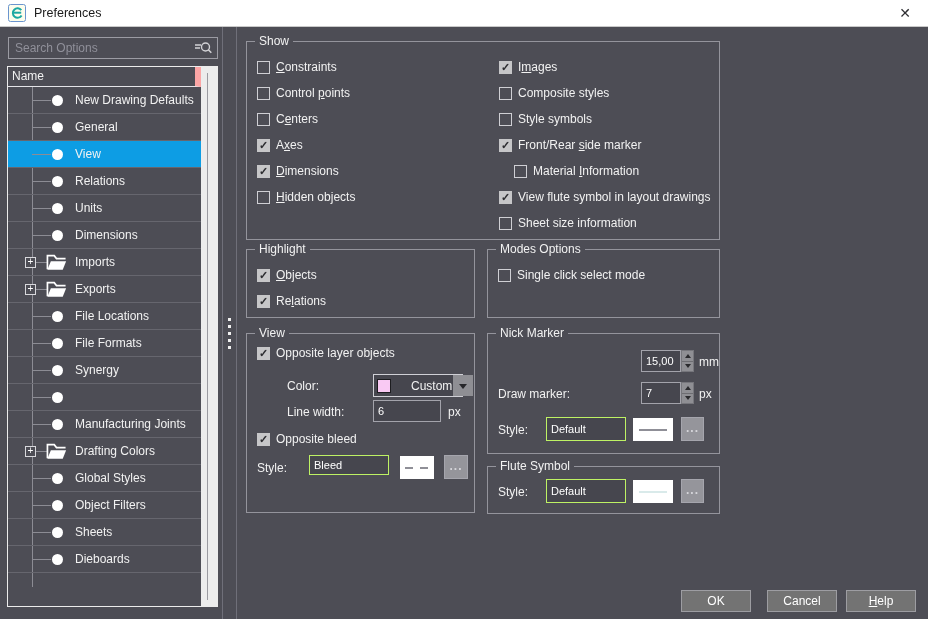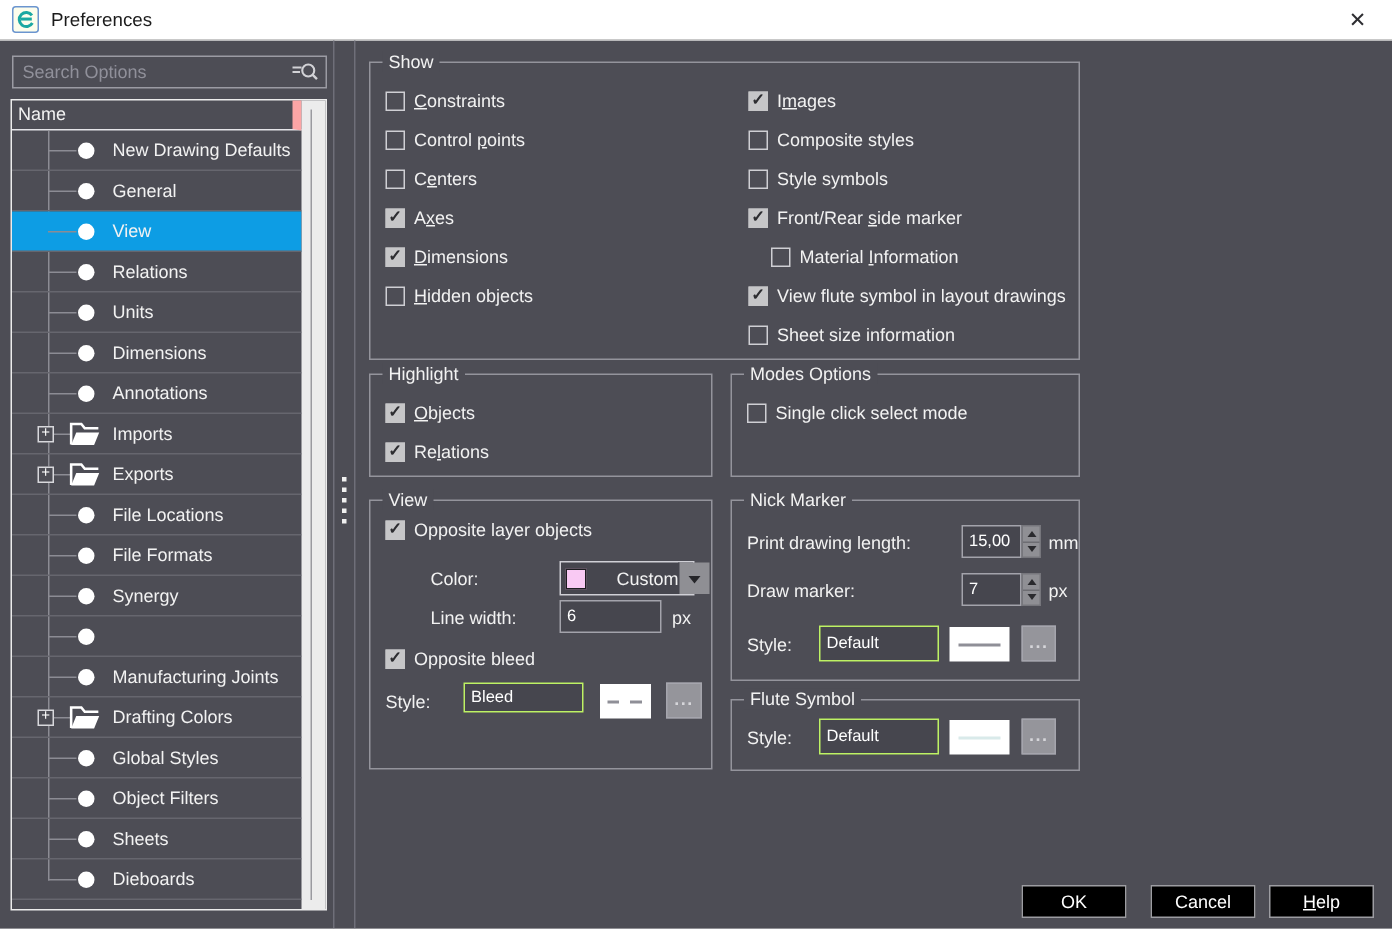--- a/index.html
+++ b/index.html
@@ -62,21 +62,21 @@
   .spin span + span { border-top:1px solid #6d6d72; }
   .spin .up::after { content:''; position:absolute; left:50%; top:50%; margin:-2px 0 0 -3px; border-left:3px solid transparent; border-right:3px solid transparent; border-bottom:4px solid #2a2a2e; }
   .spin .down::after { content:''; position:absolute; left:50%; top:50%; margin:-2px 0 0 -3px; border-left:3px solid transparent; border-right:3px solid transparent; border-top:4px solid #2a2a2e; }
   .preview { position:absolute; background:#ffffff; }
   .preview::after { content:''; position:absolute; top:50%; margin-top:-1px; height:2px; left:14%; right:14%; }
   .preview-dashed::after { background:repeating-linear-gradient(90deg,#8f8f97 0 8px,transparent 8px 15px); }
   .preview-solid::after { background:#8f8f97; }
   .preview-light::after { background:#d9eaea; }
   .browse { position:absolute; background:#95959b; border:1px solid #a5a5ad; color:#d6d6da; text-align:center; font-weight:bold; letter-spacing:1px; line-height:20px; }
   
-  .btn { position:absolute; top:590px; width:70px; height:22px; background:#000000; border:1px solid #9d9da2; color:#ffffff; text-align:center; line-height:20px; font-size:12px; }
+  .btn { position:absolute; top:590px; width:70px; height:22px; background:#737373; border:1px solid #9d9da2; color:#ffffff; text-align:center; line-height:20px; font-size:12px; }
   u { text-decoration:underline; }
 </style>
 </head>
 <body>
 
 <div class="window">
 
   <div class="titlebar">
     <span class="app-icon">
       <svg width="18" height="18" viewBox="0 0 18 18">
@@ -128,25 +128,20 @@
         <div class="trow">
           <span class="stub"></span>
           <span class="bullet"></span>
           <span class="tlabel">Units</span>
         </div>
         <div class="trow">
           <span class="stub"></span>
           <span class="bullet"></span>
           <span class="tlabel">Dimensions</span>
         </div>
-        <div class="trow">
-          <span class="stub"></span>
-          <span class="bullet"></span>
-          <span class="tlabel">Annotations</span>
-        </div>
         <div class="trow folder">
           <span class="stub"></span>
           <span class="expand">+</span>
           <span class="ficon"><svg width="21" height="17" viewBox="0 0 18 15">
               <path d="M1 13.5 V1.5 h6 l2 2.5 h8" fill="none" stroke="#ffffff" stroke-width="1.5"></path>
               <path d="M4 6.5 H17.5 L14.5 13.8 H1 Z" fill="#ffffff"></path>
             </svg></span>
           <span class="tlabel">Imports</span>
         </div>
         <div class="trow folder">
@@ -332,21 +327,20 @@
         </div>
       </div>
     <span class="flabel" style="left:10px; top:122px; line-height:24px;">Style:</span>
     <input class="field white-border" style="left: 62px; top: 121px; width: 80px; height: 20px;" readonly="" value="Bleed">
     <span class="preview preview-dashed" style="left:153px; top:122px; width:34px; height:23px;"></span>
     <span class="browse" style="left:197px; top:121px; width:24px; height:24px;">...</span>
   </div>
 
   <div class="group" style="left:487px; top:333px; width:233px; height:121px;">
     <span class="group-title">Nick Marker</span>
-    <span class="flabel" style="left:10px; top:17px; line-height:22px;">Print drawing length:</span>
     <input class="field" style="left: 153px; top: 16px; width: 40px; height: 22px;" readonly="" value="15,00">
     <span class="spin" style="left:193px; top:16px; height:22px;">
         <span class="up"></span>
         <span class="down"></span>
       </span>
     <span class="unit" style="left:211px; top:17px; line-height:22px;">mm</span>
     <span class="flabel" style="left:10px; top:49px; line-height:22px;">Draw marker:</span>
     <input class="field" style="left: 153px; top: 48px; width: 40px; height: 22px;" readonly="" value="7">
     <span class="spin" style="left:193px; top:48px; height:22px;">
         <span class="up"></span>

